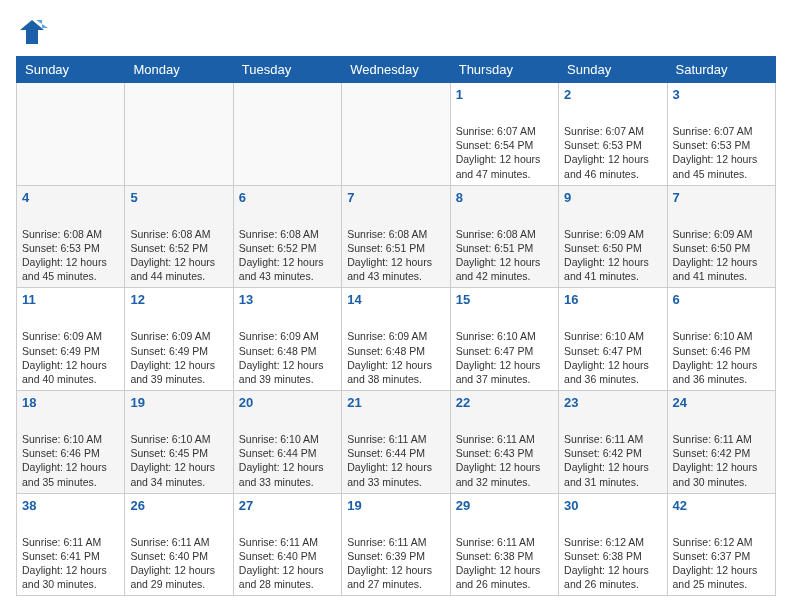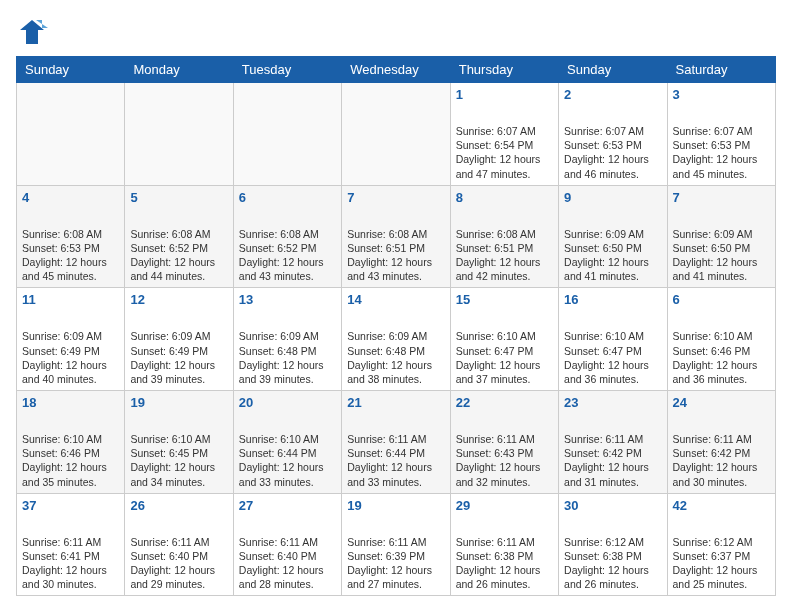--- a/index.html
+++ b/index.html
@@ -304,21 +304,21 @@
         <td>
           <span class="day-num">24</span>
           <div class="day-info" style="white-space: pre-line;">Sunrise: 6:11 AM
 Sunset: 6:42 PM
 Daylight: 12 hours
 and 30 minutes.</div>
         </td>
       </tr>
       <tr>
         <td>
-          <span class="day-num">37</span>
+          <span class="day-num">38</span>
           <div class="day-info" style="white-space: pre-line;">Sunrise: 6:11 AM
 Sunset: 6:41 PM
 Daylight: 12 hours
 and 30 minutes.</div>
         </td>
         <td>
           <span class="day-num">26</span>
           <div class="day-info" style="white-space: pre-line;">Sunrise: 6:11 AM
 Sunset: 6:40 PM
 Daylight: 12 hours

